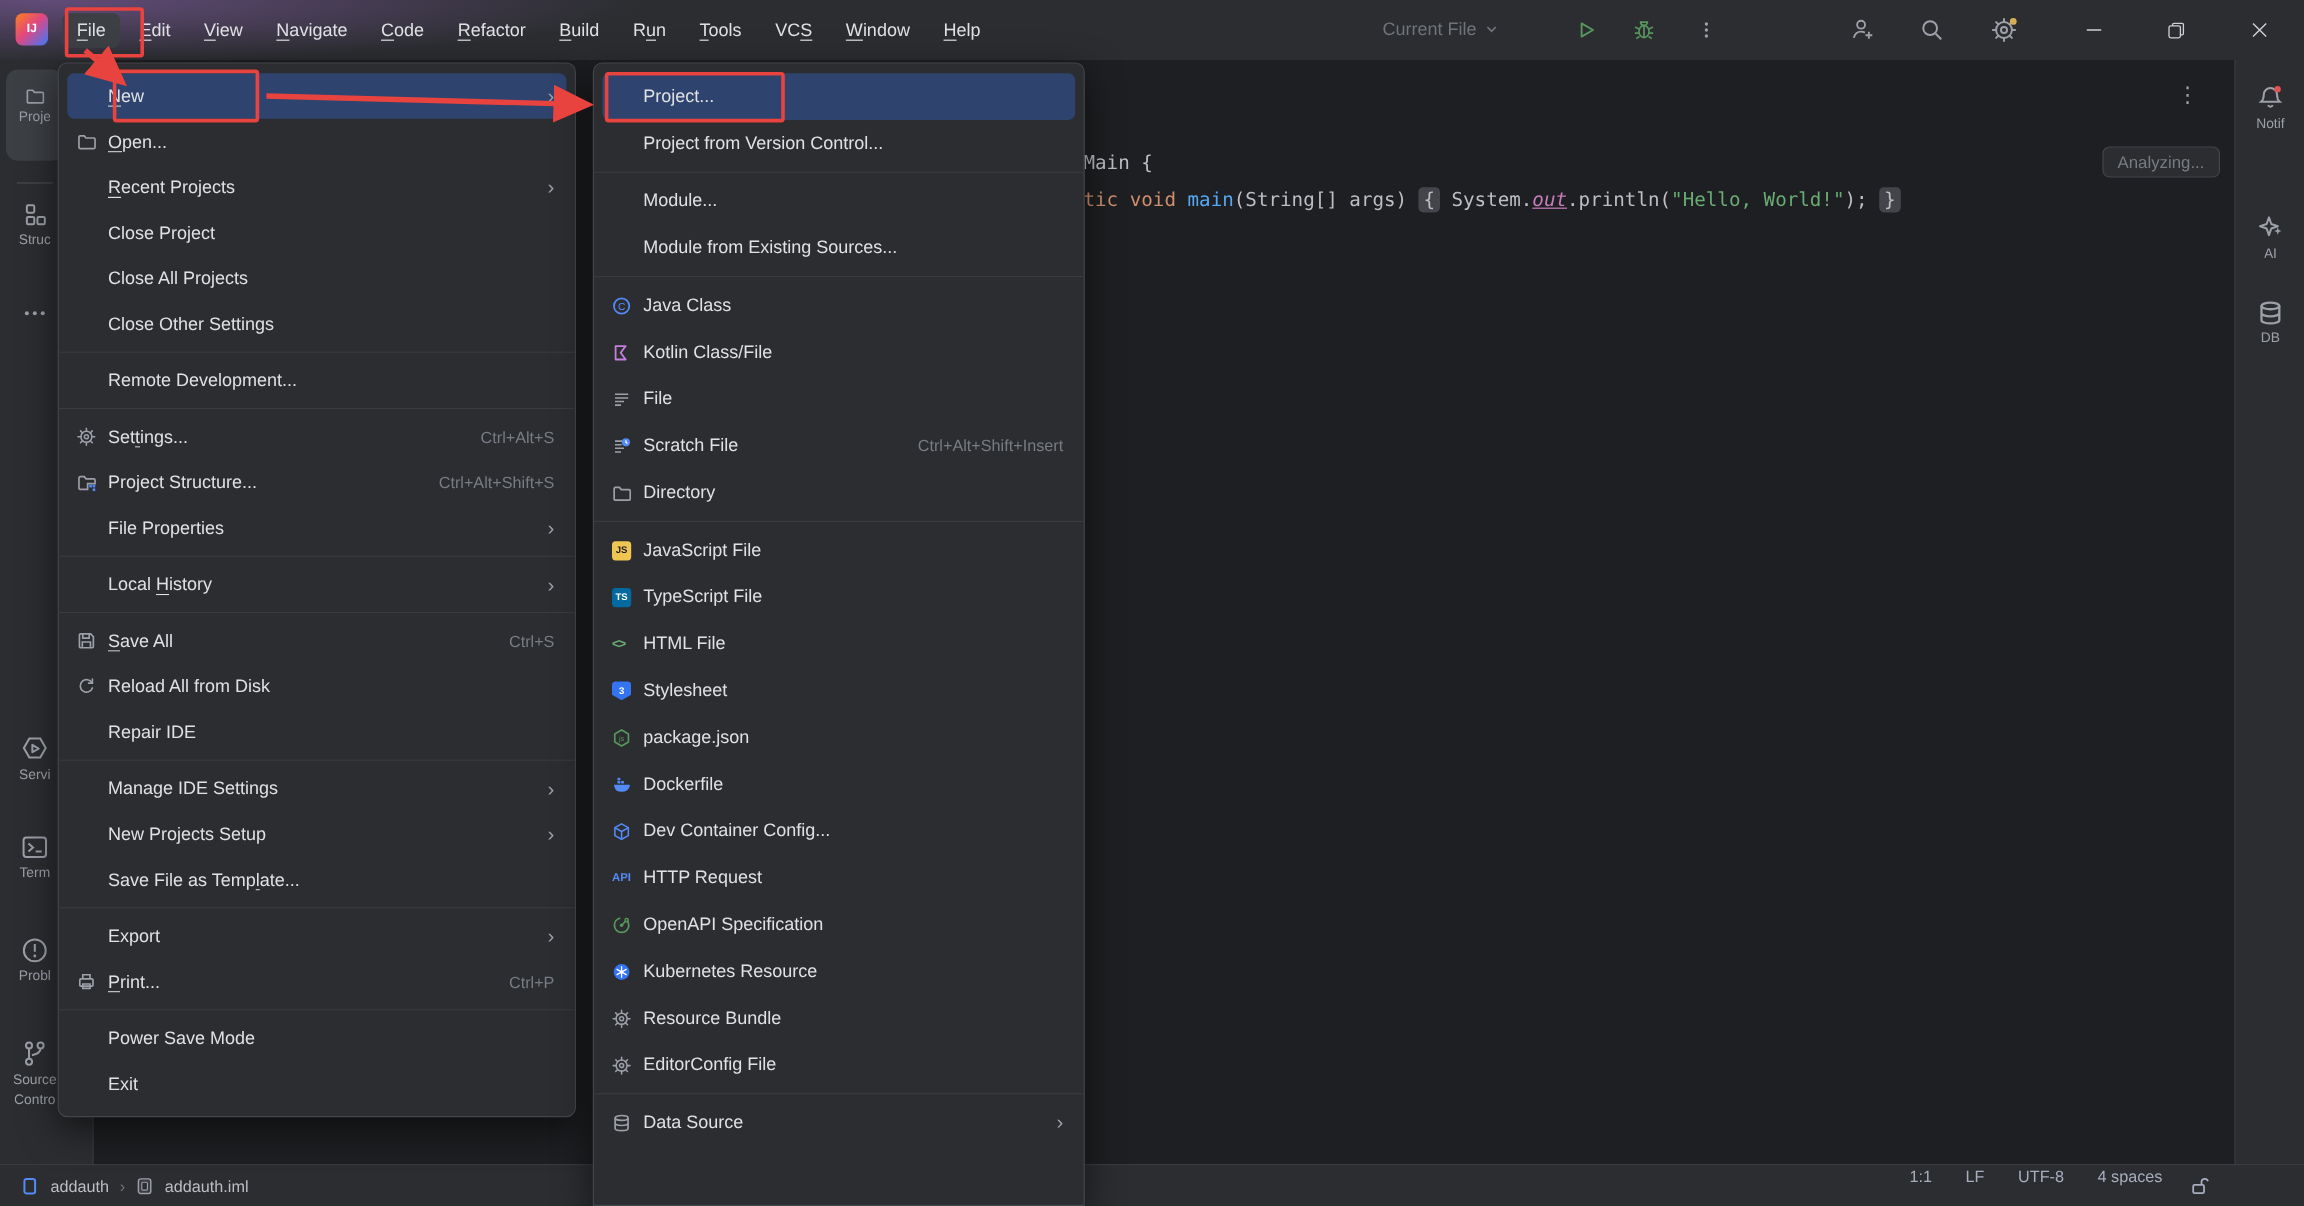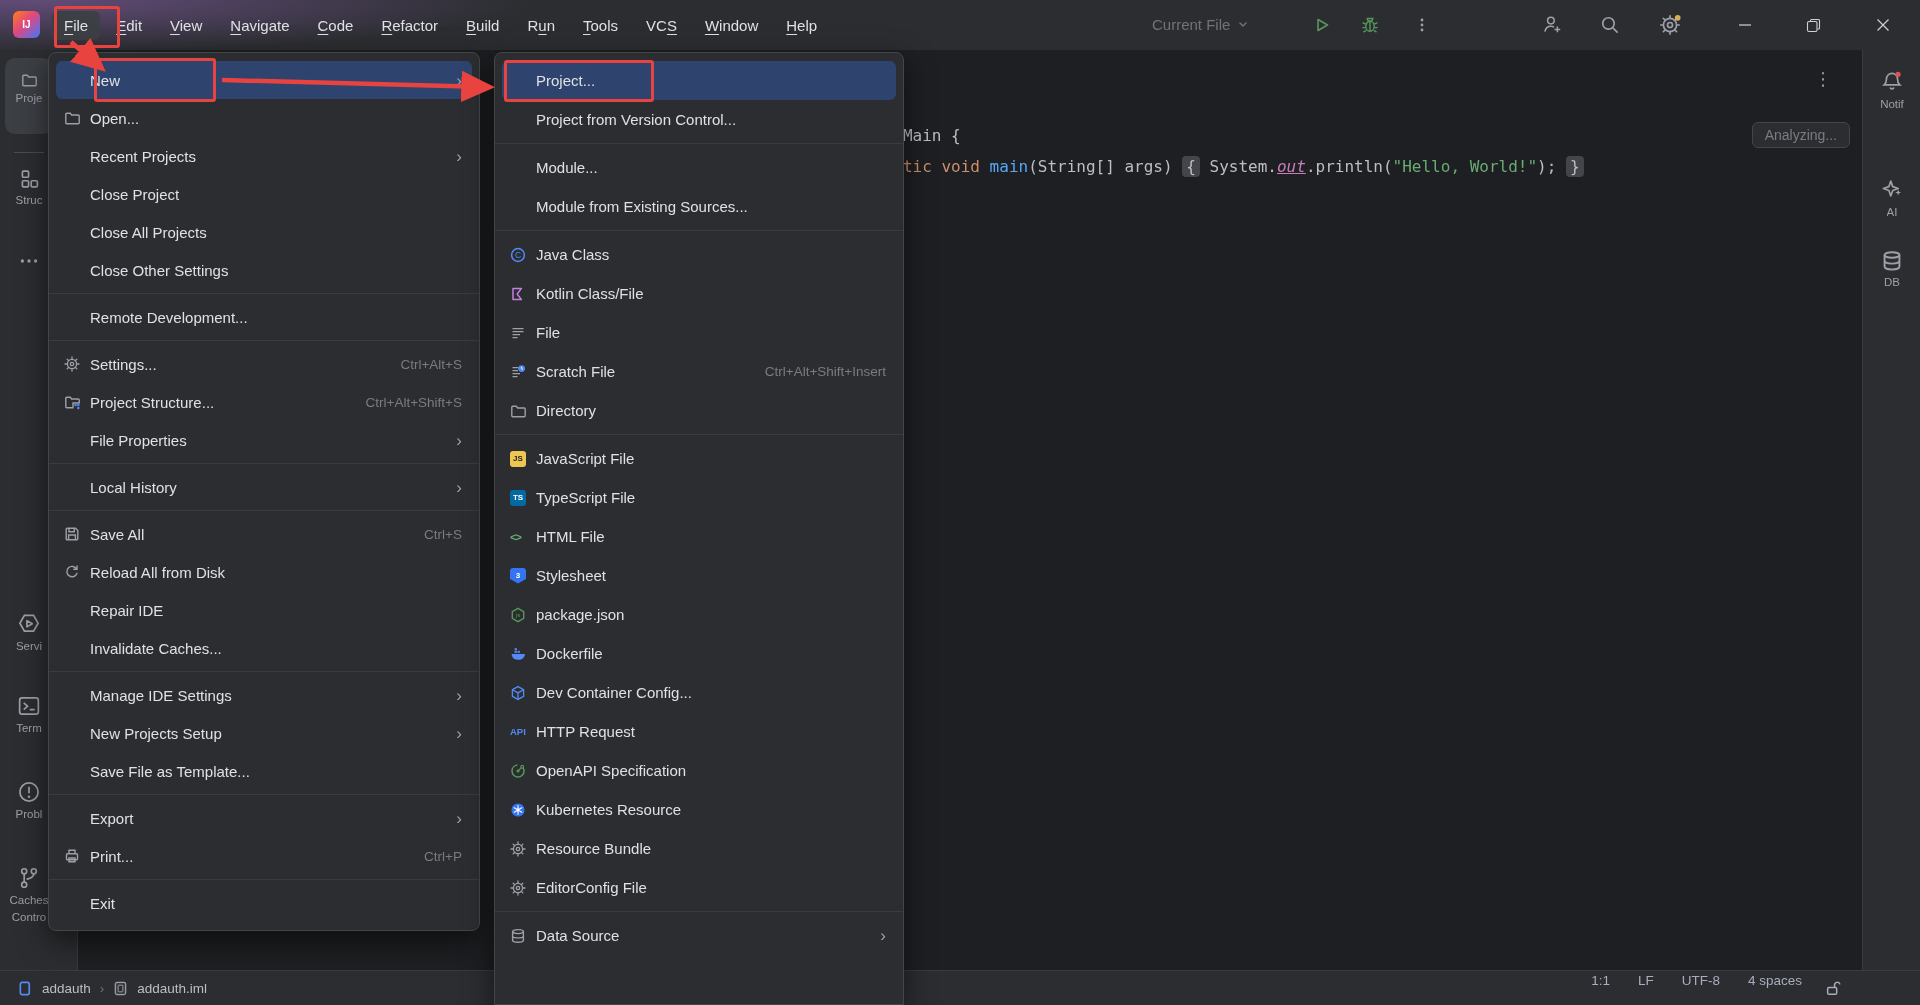--- a/index.html
+++ b/index.html
@@ -259,21 +259,21 @@
         <span class="sb-ico">
           <svg width="24" height="24" viewBox="0 0 20 20">
             <g fill="none" stroke="currentColor" stroke-width="1.4">
               <circle cx="6" cy="4.4" r="2.1"></circle>
               <circle cx="14" cy="4.4" r="2.1"></circle>
               <circle cx="6" cy="15.6" r="2.1"></circle>
               <path d="M6 6.5v7M14 6.5c0 3.4-3.5 3.8-6 4.6"></path>
             </g>
           </svg>
         </span>
-        <span class="lbl">Caches</span>
+        <span class="lbl">Source</span>
         <span class="lbl lbl2">Contro</span>
       </div>
     </div>
 </div>
 
 <div id="rightstrip">
   <div id="rs-items">
 
   <div class="sb-item" style="top: 20px;">
         <span class="sb-ico">
@@ -450,25 +450,20 @@
         </svg>
       </span>
       <span class="mi-label">Reload All from Disk</span>
 
     </div>
     <div class="mi">
       <span class="mi-icon"></span>
       <span class="mi-label">Repair IDE</span>
 
     </div>
-    <div class="mi">
-      <span class="mi-icon"></span>
-      <span class="mi-label">Invalidate Caches...</span>
-
-    </div>
     <div class="msep"></div>
     <div class="mi">
       <span class="mi-icon"></span>
       <span class="mi-label">Manage IDE Settings</span>
 
       <span class="mi-chev">›</span>
     </div>
     <div class="mi">
       <span class="mi-icon"></span>
       <span class="mi-label">New Projects Setup</span>
@@ -494,20 +489,25 @@
             <rect x="2.5" y="5.8" width="11" height="6" rx="1"></rect>
             <path d="M5 5.8V2.3h6v3.5M5 10h6v3.7H5z"></path>
           </g>
         </svg>
       </span>
       <span class="mi-label"><u>P</u>rint...</span>
       <span class="mi-short">Ctrl+P</span>
 
     </div>
     <div class="msep"></div>
+    <div class="mi">
+      <span class="mi-icon"></span>
+      <span class="mi-label">Power Save Mode</span>
+
+    </div>
     <div class="mi">
       <span class="mi-icon"></span>
       <span class="mi-label">Exit</span>
 
     </div>
   </div>
 
 <div id="new-submenu" class="popup">
 
 <div class="mi hl">

